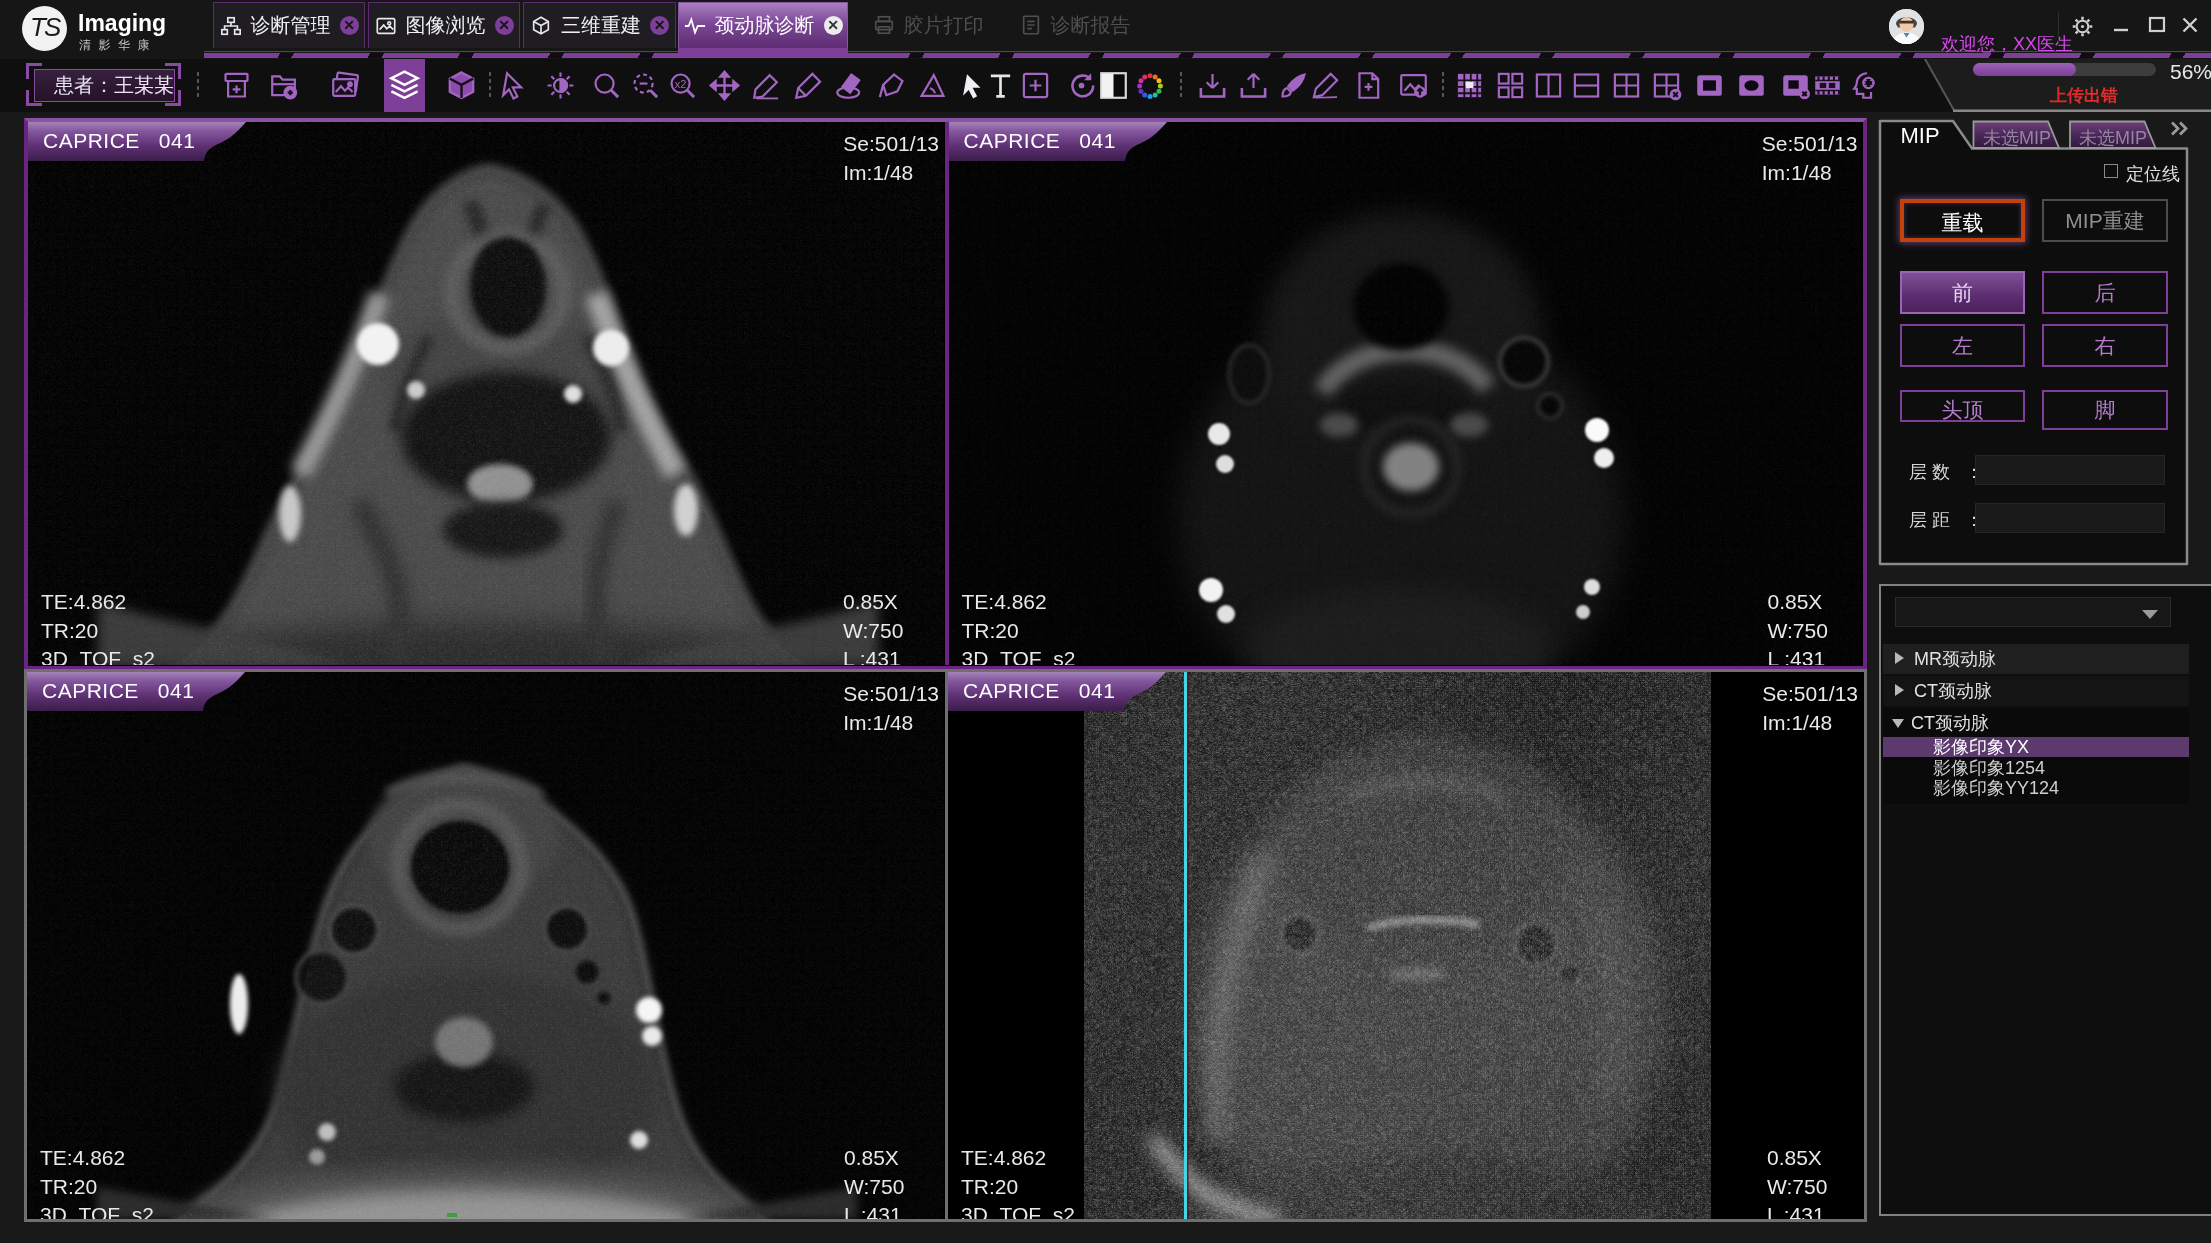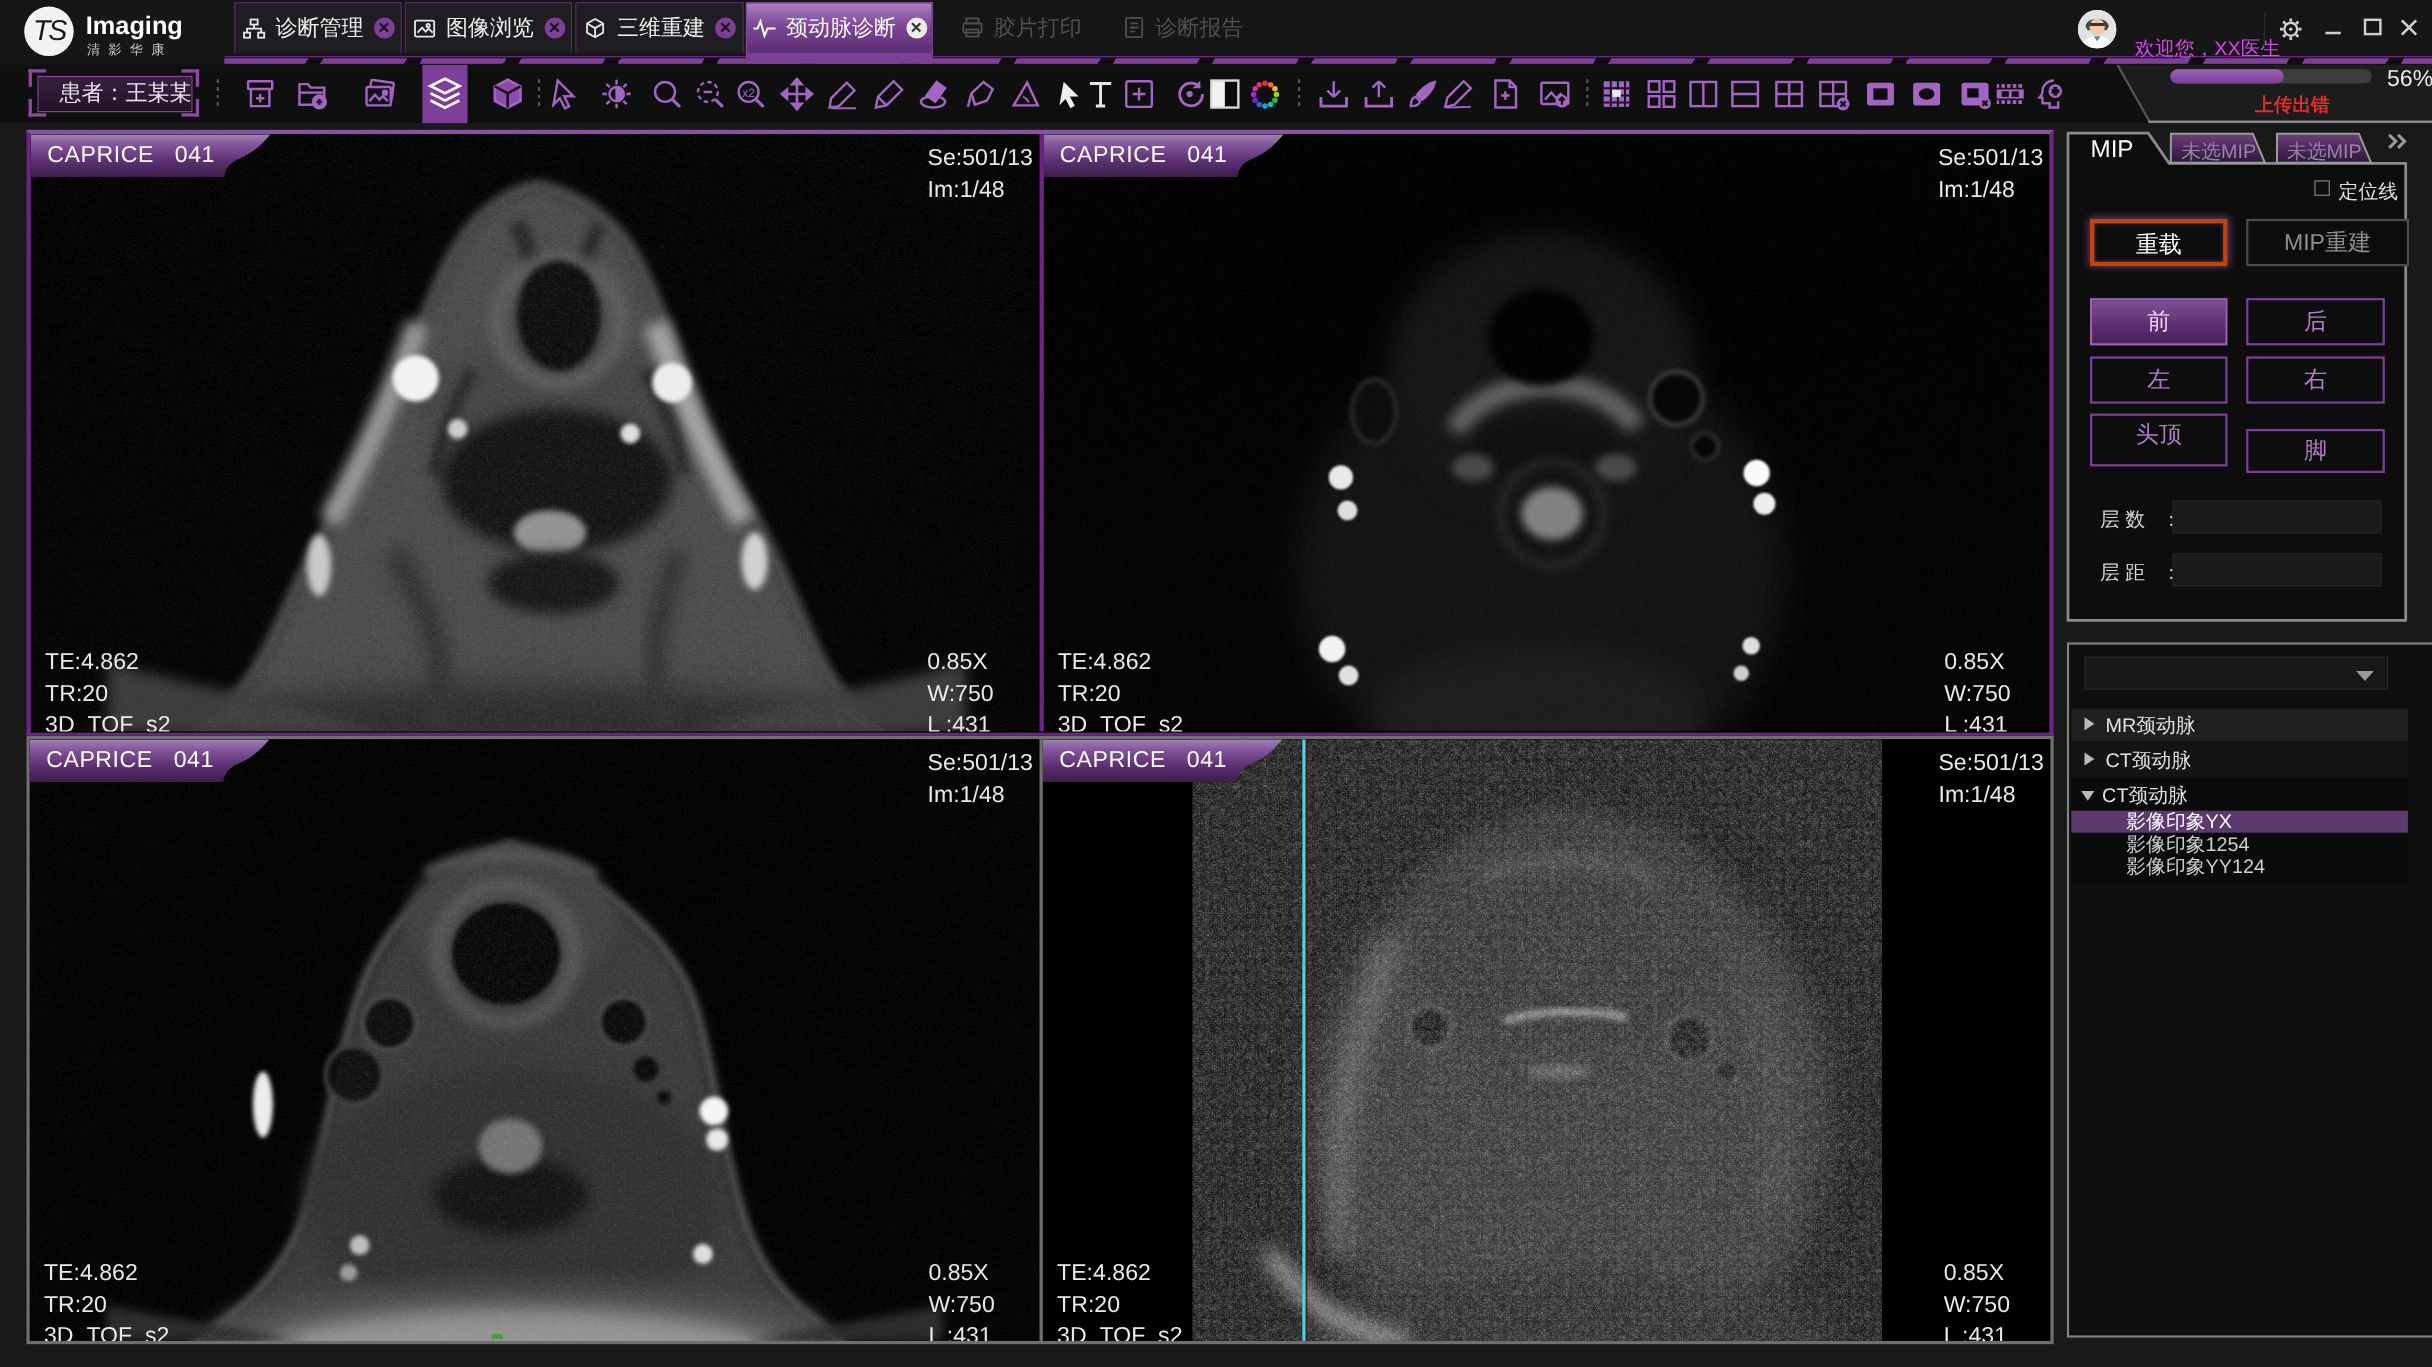--- a/index.html
+++ b/index.html
@@ -694,26 +694,26 @@
 </svg>
 <div class="abs" style="left:1890px;top:123px;width:60px;font-size:22px;color:#fff;text-align:center">MIP</div>
 <div class="abs" style="left:1974px;top:126px;width:86px;font-size:18px;color:#95859f;text-align:center">未选MIP</div>
 <div class="abs" style="left:2070px;top:126px;width:86px;font-size:18px;color:#95859f;text-align:center">未选MIP</div>
 <svg class="abs" style="left:2170px;top:121px" width="20" height="15" viewBox="0 0 20 15">
     <path d="M2,1.5 L8,7.5 L2,13.5 M10,1.5 L16,7.5 L10,13.5" fill="none" stroke="#9a9a9a" stroke-width="2.8"></path>
   </svg>
 <div class="abs" style="left:2104px;top:164px;width:14px;height:14px;border:1px solid #8a8a8a;background:#0d0d0d"></div>
 <div class="abs" style="left:2126px;top:162px;font-size:18px;color:#e0e0e0">定位线</div>
 <div class="pbtn" style="left:1900px;top:199px;border:4px solid #c2410c;color:#fff;box-shadow:0 0 7px 1px rgba(170,110,200,.55), inset 0 0 5px rgba(170,110,200,.35)">重载</div>
-<div class="pbtn" style="left:2042px;top:199px;border-color:#4c4c4c;color:#8f8f8f;width:148px">MIP重建</div>
+<div class="pbtn" style="left:2042px;top:199px;border-color:#4c4c4c;color:#8f8f8f;width:126px">MIP重建</div>
 <div class="pbtn" style="left:1900px;top:271px;background:linear-gradient(#805097,#5c2c70 60%,#4a2259);color:#e8d6f2;border-color:#9a63b4">前</div>
 <div class="pbtn" style="left:2042px;top:271px;width:126px">后</div>
 <div class="pbtn" style="left:1900px;top:324px">左</div>
 <div class="pbtn" style="left:2042px;top:324px;width:126px">右</div>
-<div class="pbtn" style="left:1900px;top:376px;height:48px;line-height:36px">头顶</div>
+<div class="pbtn" style="left:1900px;top:390px;height:32px;line-height:36px">头顶</div>
 <div class="pbtn" style="left:2042px;top:390px;width:126px;height:40px;line-height:36px">脚</div>
 <div class="plabel" style="left:1909px;top:460px">层数 ：</div>
 <div class="pinput" style="left:1975px;top:455px"></div>
 <div class="plabel" style="left:1909px;top:508px">层距 ：</div>
 <div class="pinput" style="left:1975px;top:503px"></div>
 
 <div id="panel2">
   <div class="abs" style="left:14px;top:11px;width:276px;height:30px;background:#171717;border:1px solid #2b2b2b">
     <div style="position:absolute;right:12px;top:12px;width:0;height:0;border-left:8px solid transparent;border-right:8px solid transparent;border-top:9px solid #9a9a9a"></div>
   </div>

